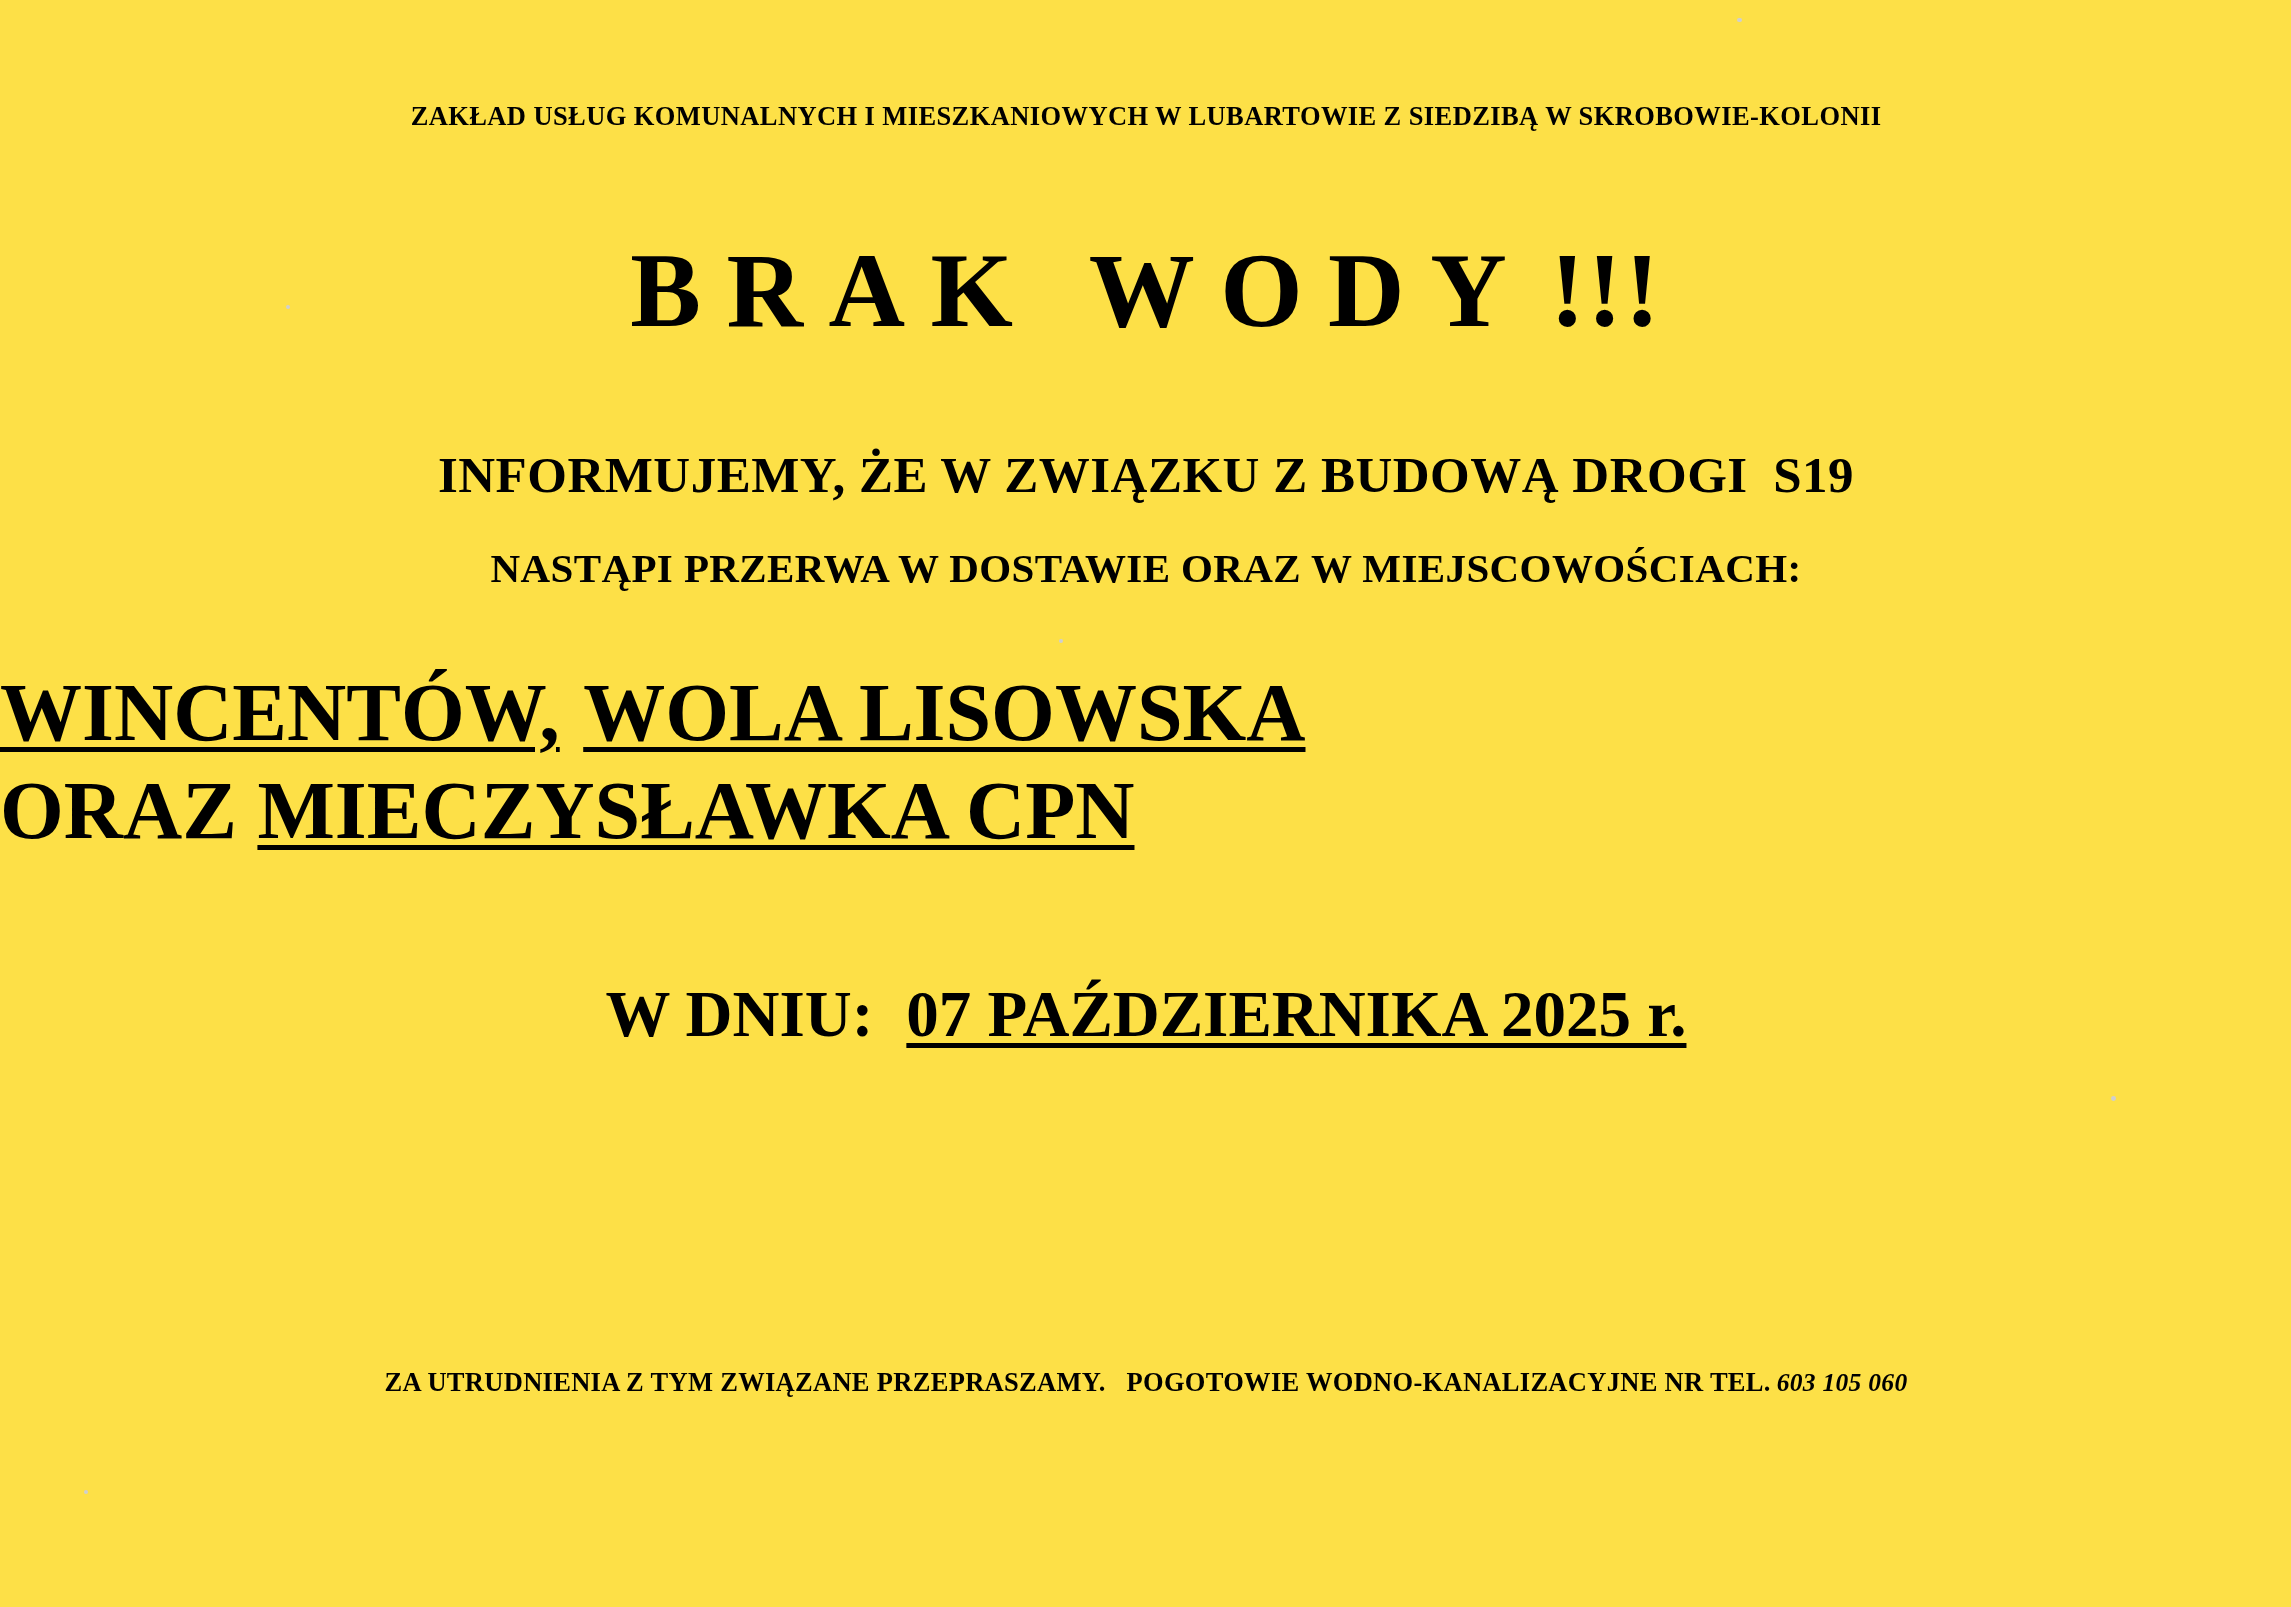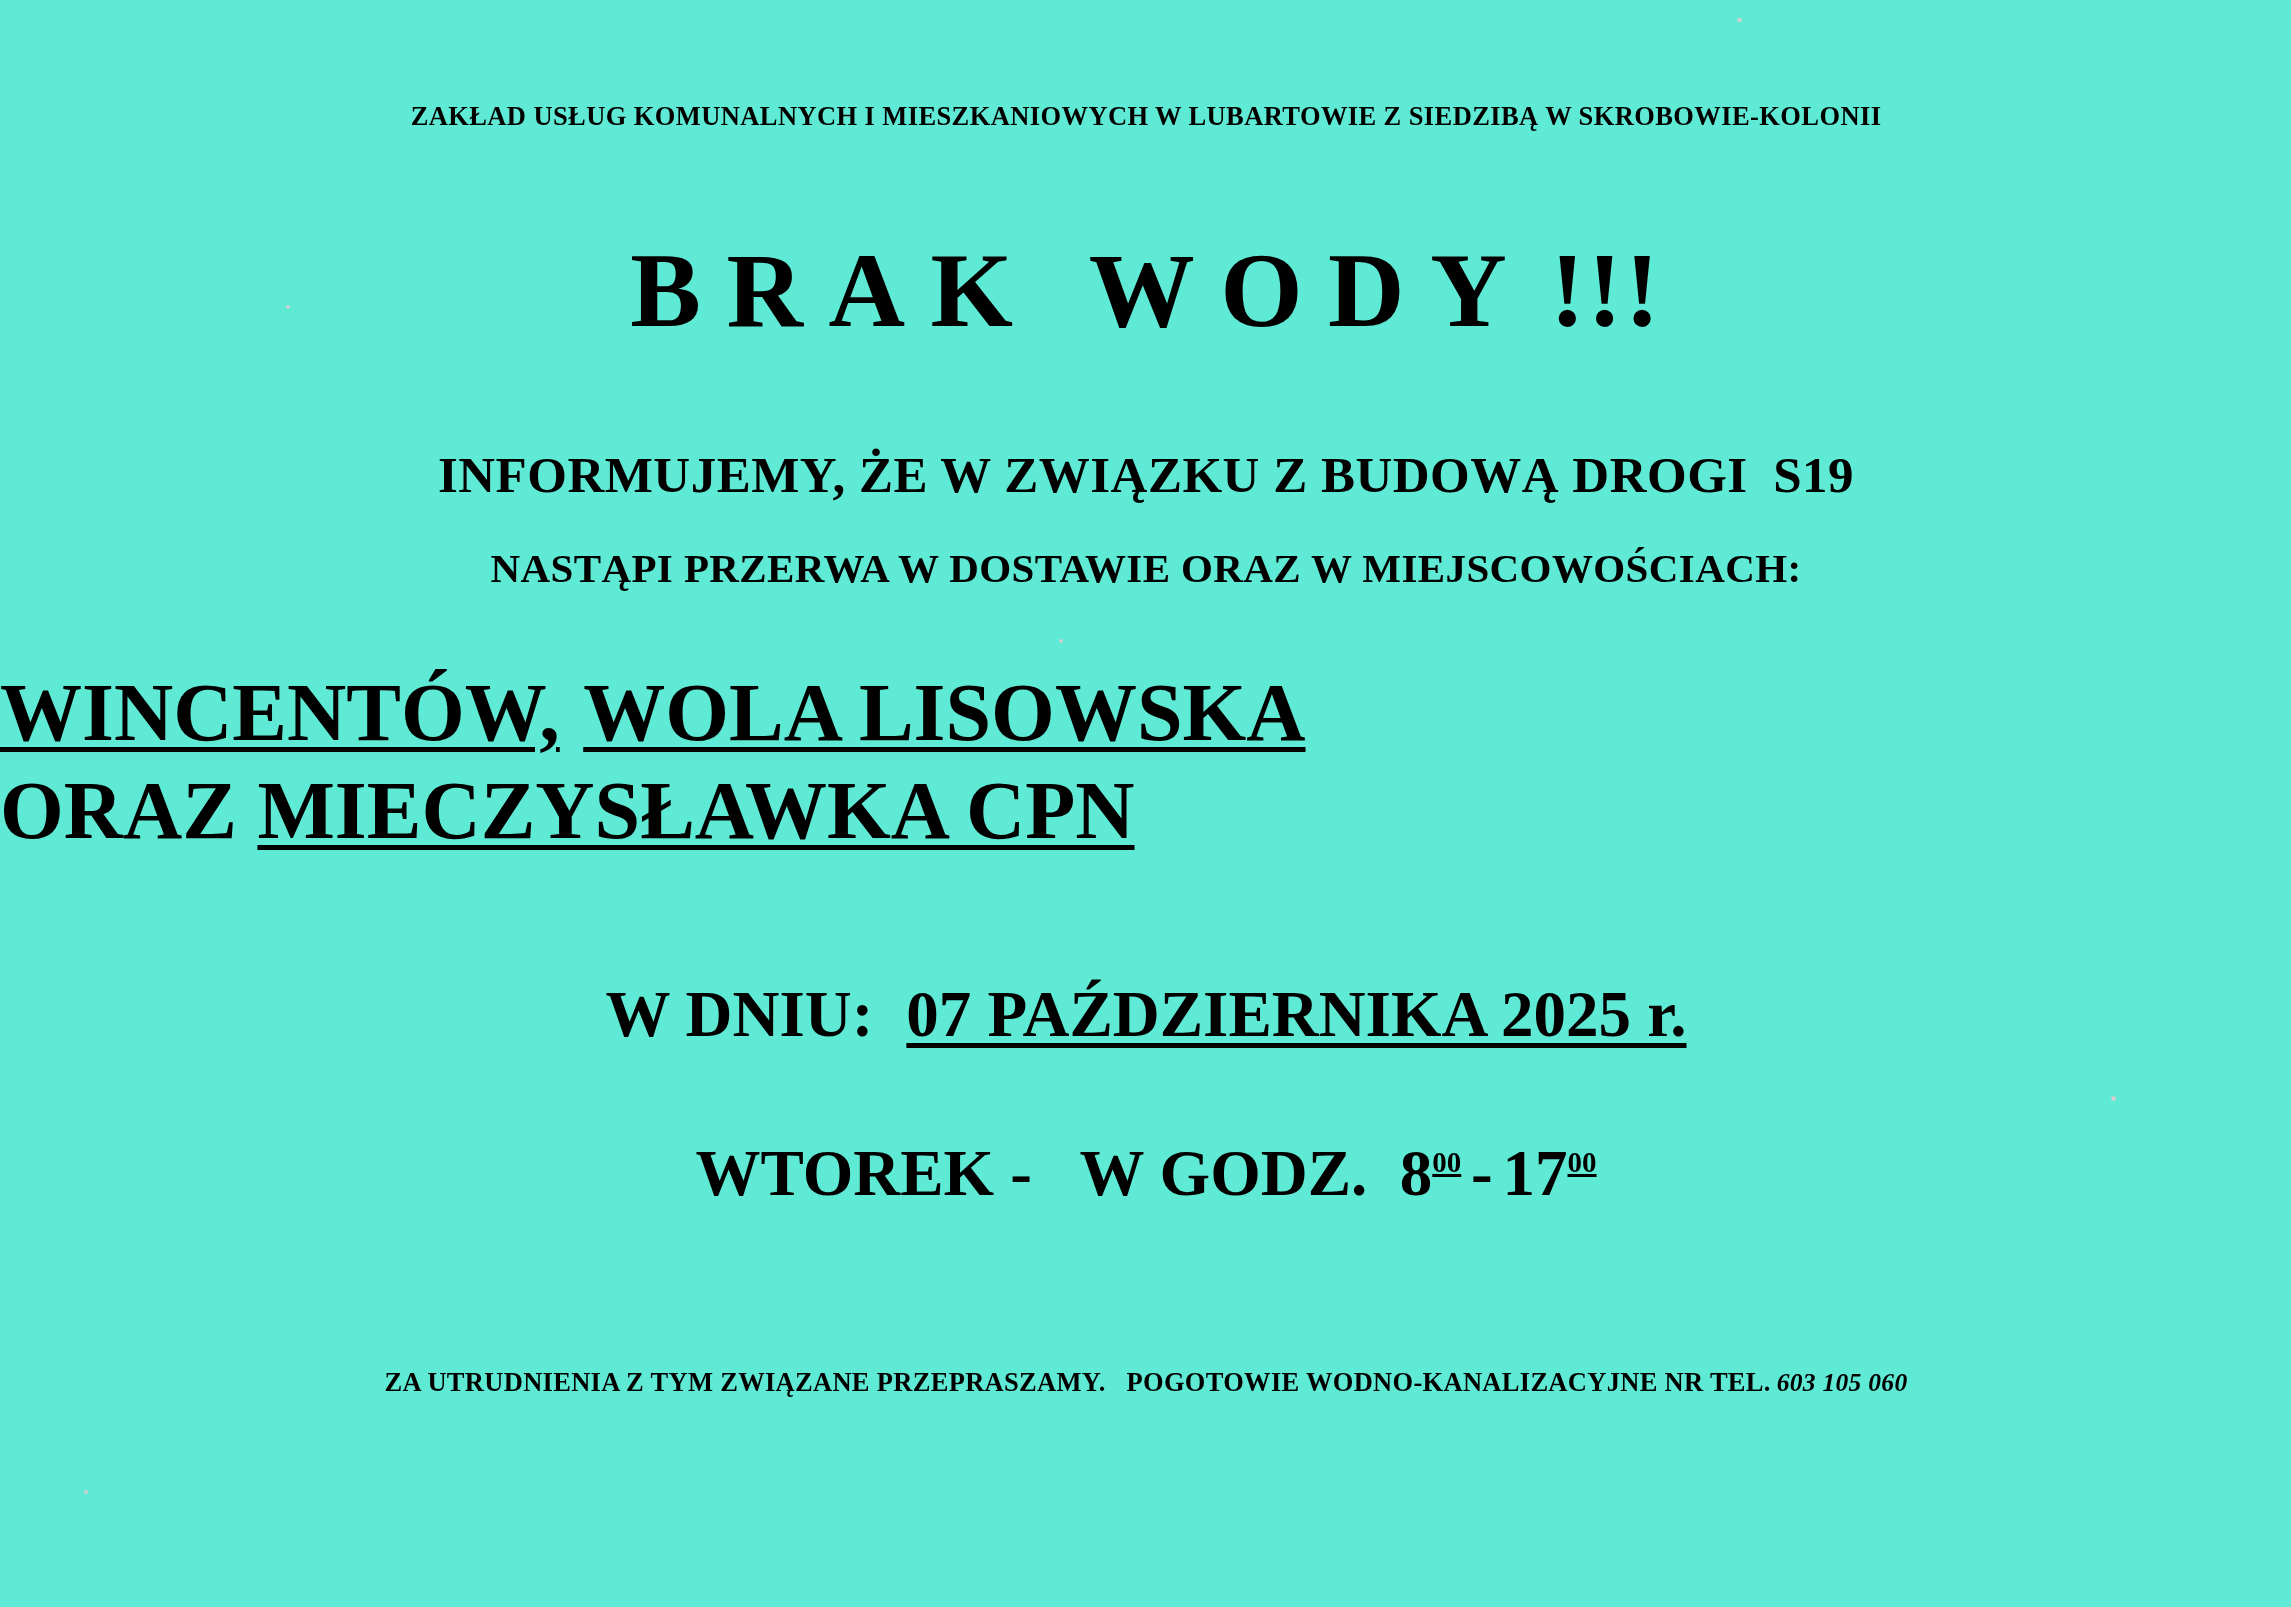--- a/index.html
+++ b/index.html
@@ -11,21 +11,21 @@
     width: 2292px;
     height: 1607px;
     font-family: "Liberation Serif", serif;
     color: #000000;
     overflow: hidden;
   }
   .page {
     position: relative;
     width: 2292px;
     height: 1607px;
-    background: #5eead4;
+    background: #fde047;
   }
   
   .speck {
     position: absolute;
     background: #cfcfcf;
     border-radius: 50%;
   }
 
   .org-line {
     position: absolute;
@@ -179,25 +179,20 @@
     </div>
     <div class="places-line2">
       <span>ORAZ</span> <span class="u">MIECZYSŁAWKA CPN</span>
     </div>
   </div>
 
   <div class="datetime">
     <div class="date-line">
       <span class="label">W  DNIU:</span><span class="u">07 PAŹDZIERNIKA  2025 r.</span>
     </div>
-    <div class="hours-line">
-      <span>WTOREK -</span>&nbsp;&nbsp;
-      <span>W GODZ.</span>&nbsp;
-      <span>8</span><sup class="mins">00</sup><span class="sep">-</span><span>17</span><sup class="mins">00</sup>
-    </div>
   </div>
 
   <div class="footer">
     <span>ZA UTRUDNIENIA Z TYM ZWIĄZANE PRZEPRASZAMY.</span>&nbsp;&nbsp;
     <span>POGOTOWIE WODNO-KANALIZACYJNE NR TEL.</span><span class="phone">603 105 060</span>
   </div>
 
 </div>
 
 

